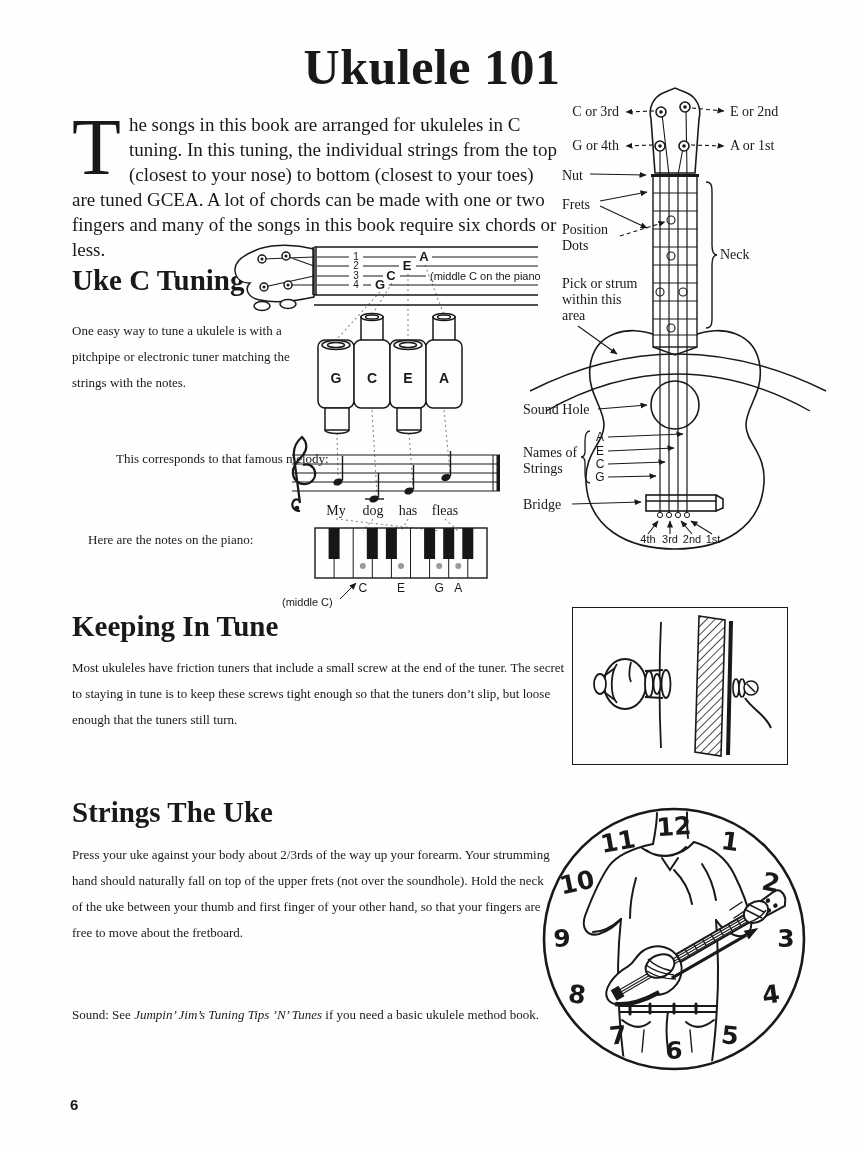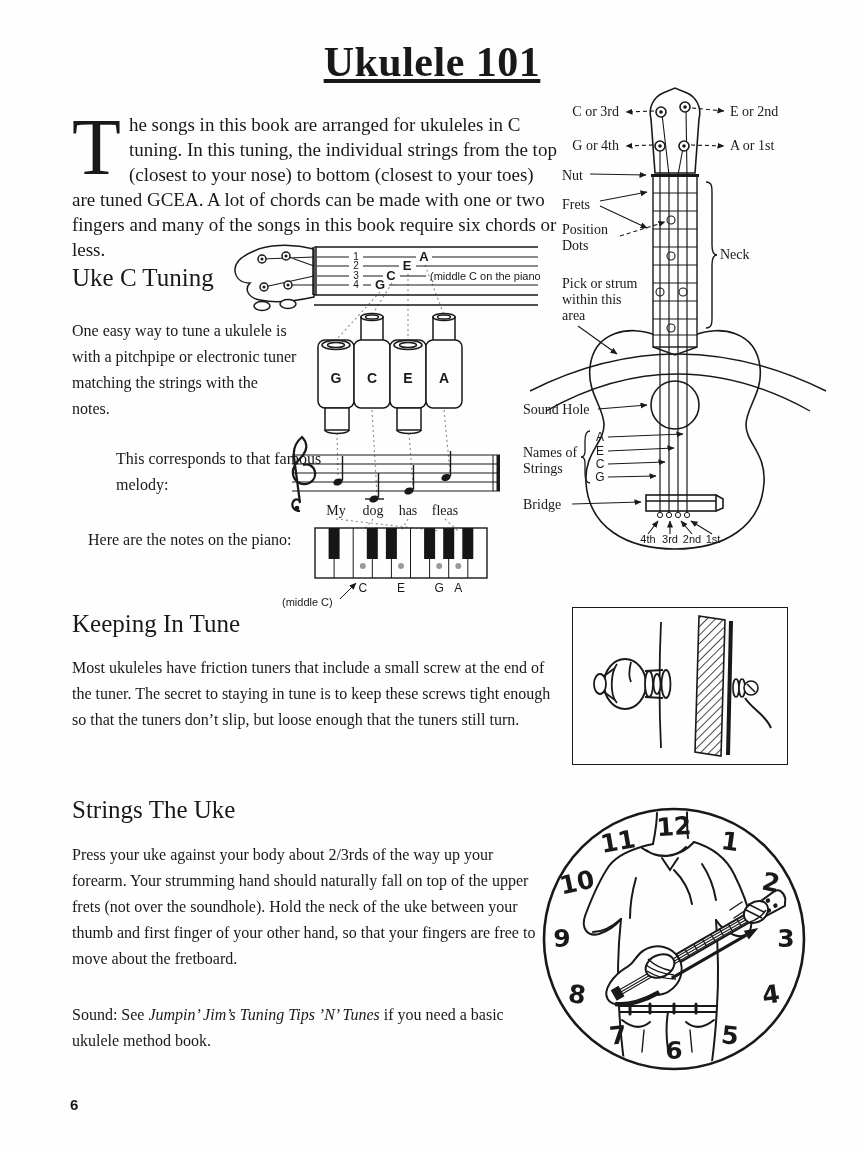--- a/index.html
+++ b/index.html
@@ -1,23 +1,23 @@
 <!DOCTYPE html>
 <html><head>
 <meta charset="utf-8">
 <style>
   html,body{margin:0;padding:0;background:#9a9a9a;}
   .page{position:relative;width:864px;height:1152px;background:#fefefe;overflow:hidden;
         font-family:"Liberation Serif", serif;color:#191919;}
   .abs{position:absolute;}
-  .page-title{left:0;right:0;top:38px;text-align:center;font-size:42px;font-weight:bold;letter-spacing:0.5px;text-decoration:underline;}
+  .page-title{left:0;right:0;top:38px;text-align:center;font-size:50px;font-weight:bold;letter-spacing:0.5px;}
   .intro{left:72px;top:112px;width:486px;font-size:19px;line-height:25px;}
   .dropcap{float:left;font-size:80px;line-height:62px;padding:4px 8px 0 0;font-weight:normal;}
-  .h2{font-size:25px;font-weight:normal;}
-  .body-text{font-size:16px;line-height:26px;}
+  .h2{font-size:29px;font-weight:bold;}
+  .body-text{font-size:13px;line-height:26px;}
   .note-text em{font-style:italic;}
   .pagenum{left:70px;top:1096px;font-family:"Liberation Sans",sans-serif;font-weight:bold;font-size:15px;}
   svg text{fill:#191919;}
   .slab{font-family:"Liberation Serif",serif;font-size:14px;}
   .sans{font-family:"Liberation Sans",sans-serif;}
   .line{stroke:#191919;fill:none;}
 </style>
 </head>
 <body>
 

